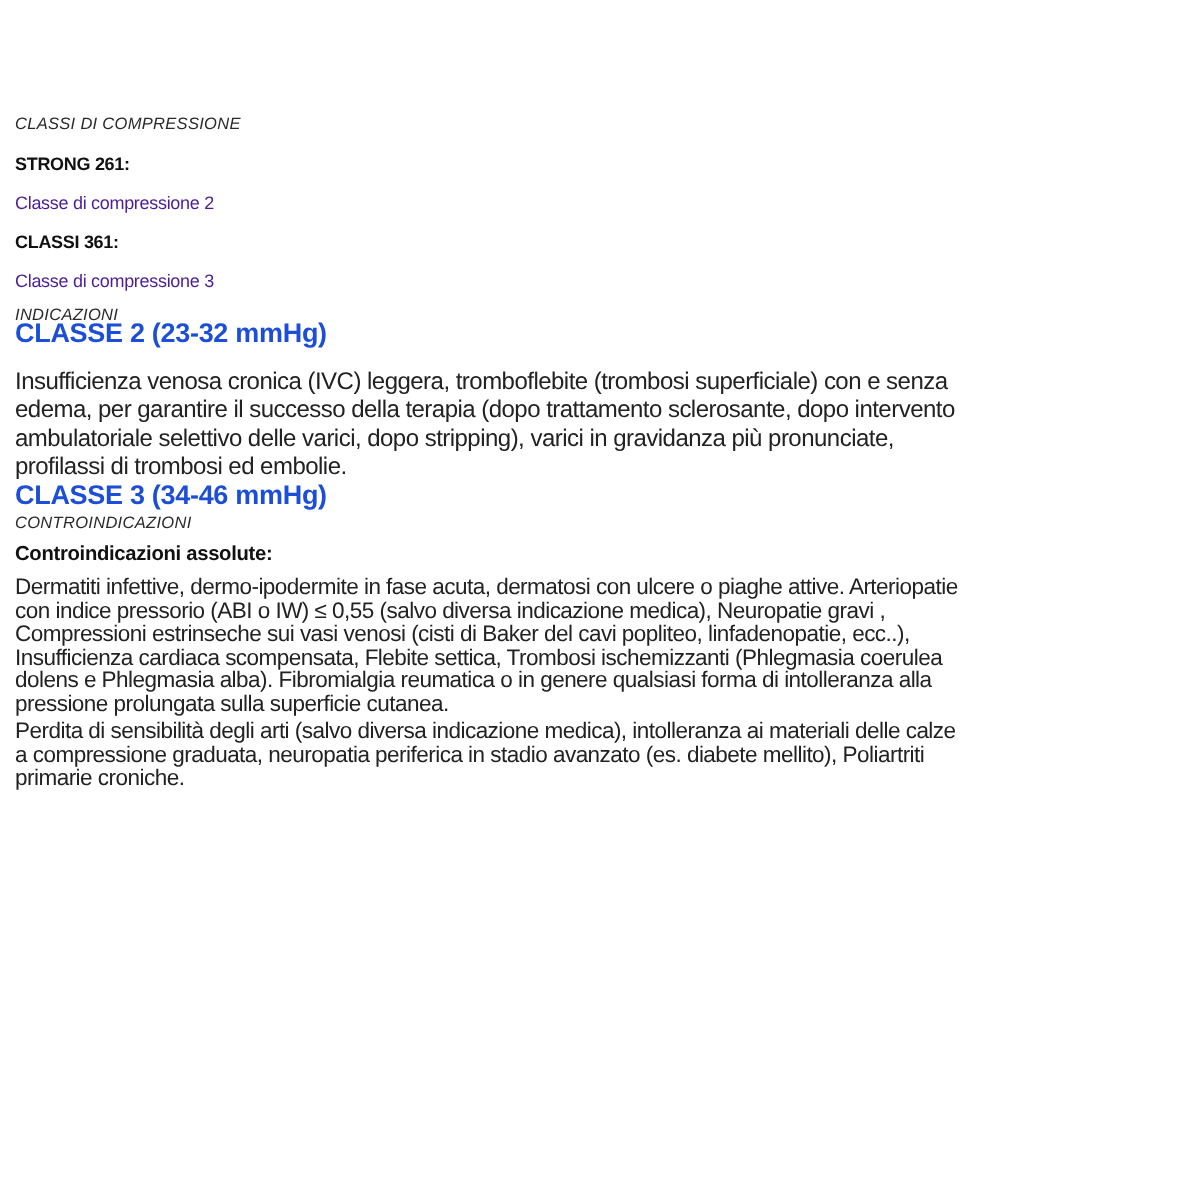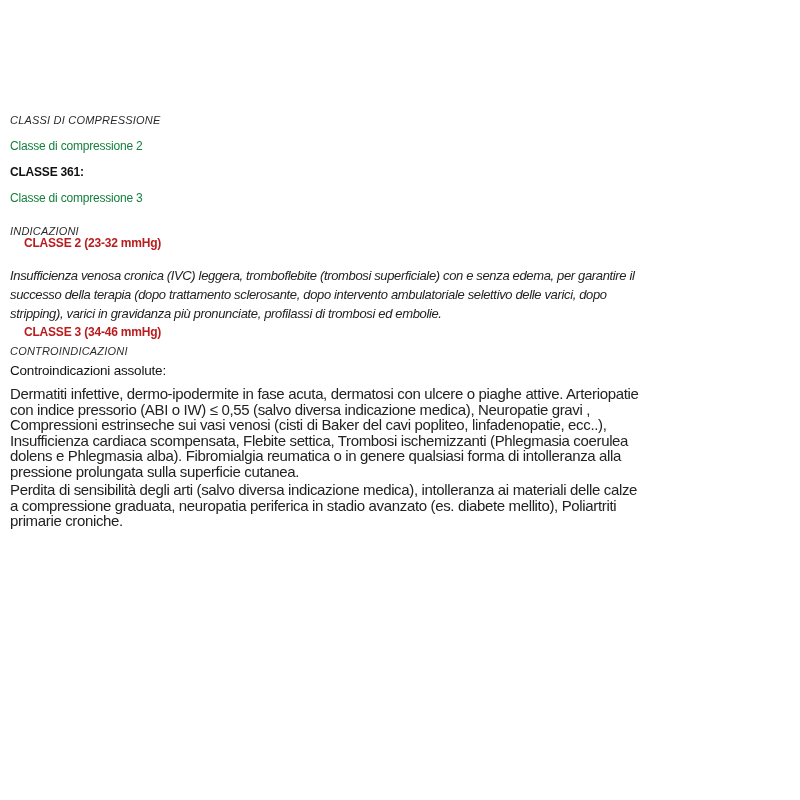--- a/index.html
+++ b/index.html
@@ -10,21 +10,21 @@
   body {
     width: 800px;
     height: 800px;
     overflow: hidden;
     font-family: "Liberation Sans", sans-serif;
     color: #1d1d1d;
   }
   .doc {
     box-sizing: border-box;
     width: 660px;
-    padding: 114px 18px 0 10px;
+    padding: 77px 18px 0 10px;
   }
   .heading-italic {
     font-style: italic;
     font-weight: 400;
     font-size: 11px;
     line-height: 12px;
     letter-spacing: 0.2px;
     color: #2a2a2a;
     margin: 0 0 14px 0;
   }
@@ -34,48 +34,47 @@
     line-height: 13px;
     letter-spacing: -0.2px;
     color: #111;
     margin: 0 0 13px 0;
   }
   .line-value {
     font-weight: 400;
     font-size: 12px;
     line-height: 13px;
     letter-spacing: -0.2px;
-    color: #15803d;
+    color: #4c1d95;
     margin: 0 0 13px 0;
   }
-  .sec-classi .line-value:last-child { margin-bottom: 20px; }
+  .sec-classi .line-value:last-child { margin-bottom: 10px; }
 
   .sec-indicazioni .heading-italic { margin-bottom: 0; }
   .classe-title {
     font-weight: 700;
-    font-size: 12px;
+    font-size: 18px;
     line-height: 13px;
     letter-spacing: -0.2px;
-    color: #b91c1c;
-    margin: 0 0 6px 14px;
+    color: #1d4ed8;
+    margin: 0 0 6px 0;
   }
   .para-ind {
     font-weight: 400;
-    font-size: 13px;
+    font-size: 16px;
     line-height: 19px;
     letter-spacing: -0.35px;
     color: #222;
     margin: 16px 0 3px 0;
-    font-style: italic;
   }
   .sec-indicazioni .para-ind:last-child { margin-bottom: 15px; }
 
   .sec-controindicazioni .heading-italic { margin-bottom: 7px; }
   .contro-title {
-    font-weight: 400;
+    font-weight: 700;
     font-size: 13.5px;
     line-height: 14px;
     letter-spacing: -0.2px;
     color: #111;
     margin: 0 0 8px 0;
   }
   .para-contro {
     font-weight: 400;
     font-size: 15px;
     line-height: 15.5px;
@@ -85,22 +84,23 @@
   }
   .contro-title.relative { margin-top: 0; }
 </style>
 </head>
 <body>
 
 <main class="doc">
 
   <section class="sec-classi">
     <h2 class="heading-italic">CLASSI DI COMPRESSIONE</h2>
+    <p class="label-bold">STRONG 261:</p>
     <p class="line-value">Classe di compressione 2</p>
-    <p class="label-bold">CLASSE 361:</p>
+    <p class="label-bold">CLASSI 361:</p>
     <p class="line-value">Classe di compressione 3</p>
   </section>
 
   <section class="sec-indicazioni">
     <h2 class="heading-italic">INDICAZIONI</h2>
     <p class="classe-title">CLASSE 2 (23-32 mmHg)</p>
     <p class="para-ind">Insufficienza venosa cronica (IVC) leggera, tromboflebite (trombosi superficiale) con e senza edema, per garantire il successo della terapia (dopo trattamento sclerosante, dopo intervento ambulatoriale selettivo delle varici, dopo stripping), varici in gravidanza più pronunciate, profilassi di trombosi ed embolie.</p>
     <p class="classe-title">CLASSE 3 (34-46 mmHg)</p>
   </section>
 

